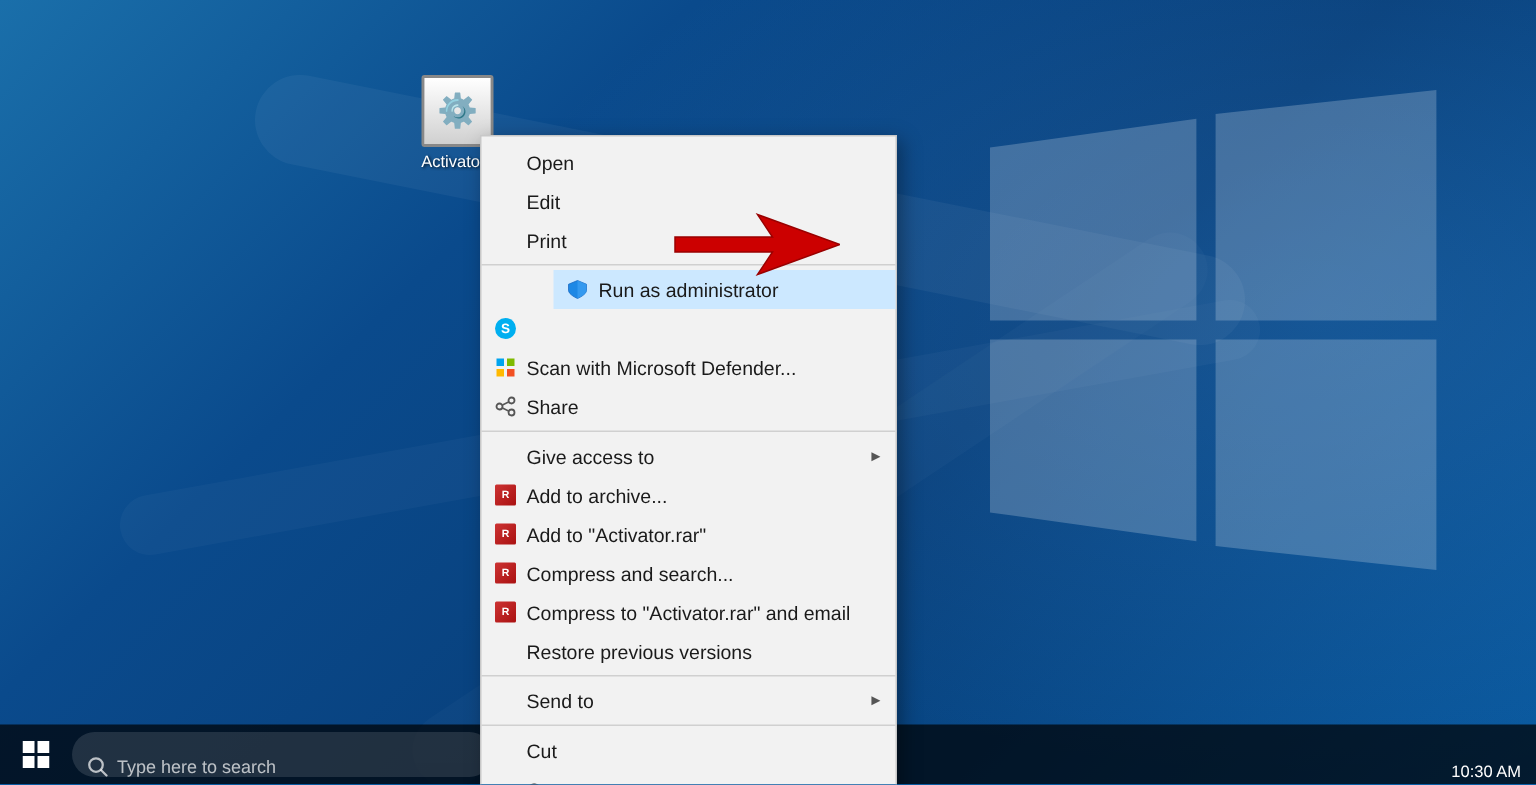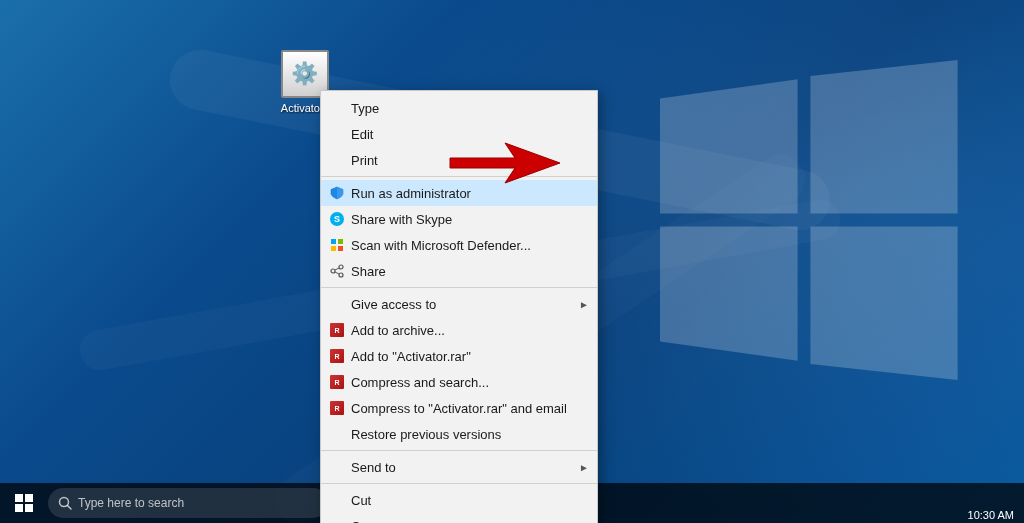--- a/index.html
+++ b/index.html
@@ -109,20 +109,21 @@
       padding: 5px 30px 5px 8px;
       cursor: pointer;
       color: #1a1a1a;
       position: relative;
       min-height: 26px;
       gap: 6px;
     }
 
     .menu-item.highlighted {
       background: #cce8ff;
+      margin-left: 48px;
     }
 
     .menu-item-icon {
       width: 16px;
       height: 16px;
       display: flex;
       align-items: center;
       justify-content: center;
       flex-shrink: 0;
     }
@@ -194,21 +195,21 @@
       color: white;
       font-size: 18px;
     }
 
     .taskbar-search {
       height: 30px;
       width: 280px;
       background: rgba(255,255,255,0.12);
       border-radius: 15px;
       display: flex;
-      align-items: center;
+      align-items: flex-end;
       padding: 0 10px;
       gap: 6px;
       color: rgba(255,255,255,0.7);
       font-size: 12px;
     }
 
     .taskbar-right {
       margin-left: auto;
       display: flex;
       align-items: center;
@@ -252,21 +253,21 @@
     <div class="desktop-icon-img">
       <span class="gear-icon">⚙️</span>
     </div>
     <div class="desktop-icon-label">Activato...</div>
   </div>
 
   <div class="context-menu">
 
     <div class="menu-item">
       <div class="menu-item-icon"></div>
-      <span class="menu-item-text">Type</span>
+      <span class="menu-item-text">Open</span>
     </div>
 
     <div class="menu-item">
       <div class="menu-item-icon"></div>
       <span class="menu-item-text">Edit</span>
     </div>
 
     <div class="menu-item">
       <div class="menu-item-icon"></div>
       <span class="menu-item-text">Print</span>
@@ -281,21 +282,20 @@
           <path d="M7 1 L13 3.5 L13 7.5 C13 10.5 7 13 7 13" fill="#42a5f5" opacity="0.6"></path>
         </svg>
       </div>
       <span class="menu-item-text">Run as administrator</span>
     </div>
 
     <div class="menu-item">
       <div class="menu-item-icon">
         <div class="skype-icon-el">S</div>
       </div>
-      <span class="menu-item-text">Share with Skype</span>
     </div>
 
     <div class="menu-item">
       <div class="menu-item-icon">
         <svg width="14" height="14" viewBox="0 0 14 14">
           <rect x="1" y="1" width="5" height="5" fill="#00a4ef"></rect>
           <rect x="8" y="1" width="5" height="5" fill="#7fba00"></rect>
           <rect x="1" y="8" width="5" height="5" fill="#ffb900"></rect>
           <rect x="8" y="8" width="5" height="5" fill="#f25022"></rect>
         </svg>

